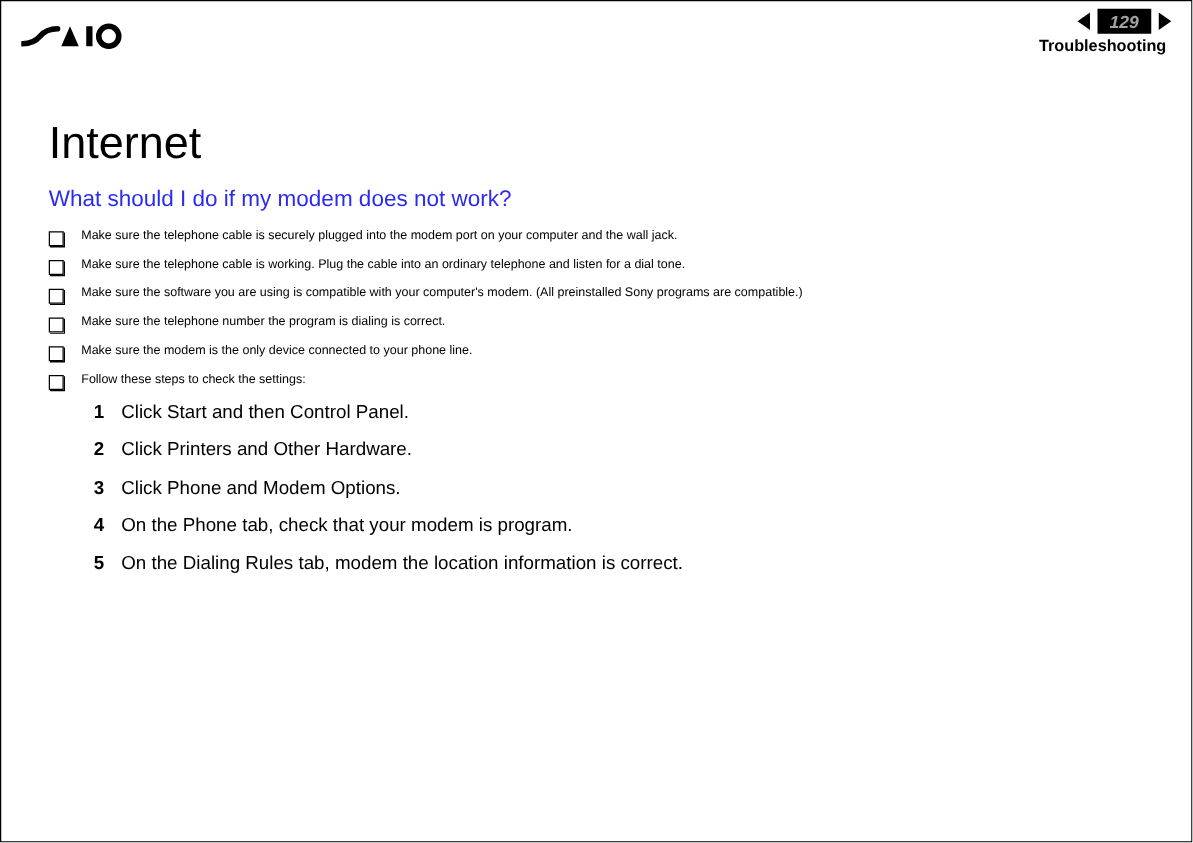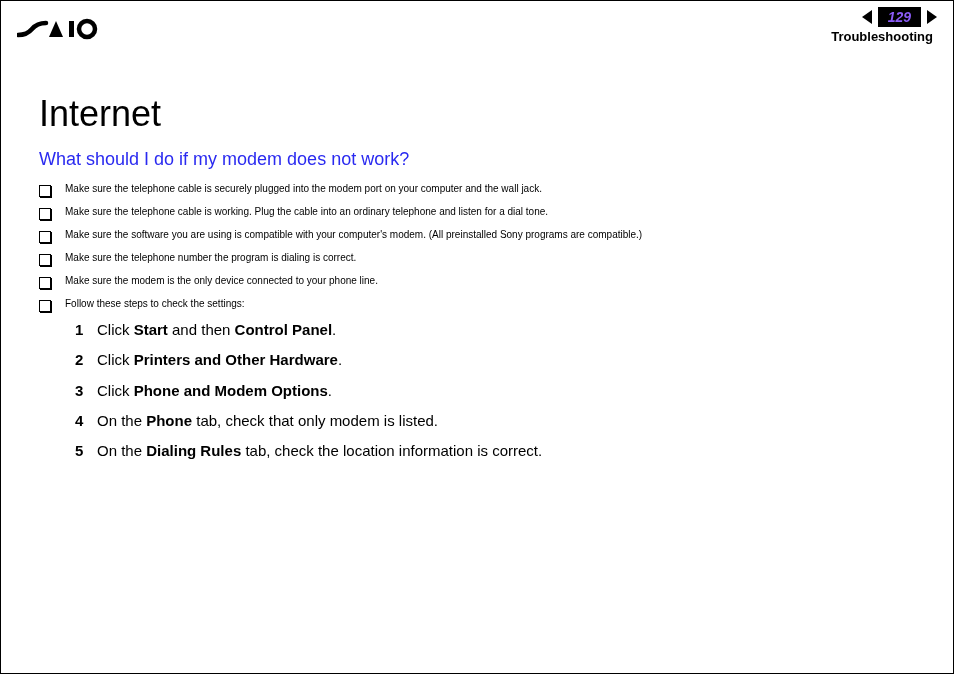--- a/index.html
+++ b/index.html
@@ -32,21 +32,21 @@
   .pagenum-wrap {
     position: absolute;
     right: 16px;
     top: 6px;
     display: flex;
     align-items: center;
     gap: 6px;
   }
   .pagenum-badge {
     background: #000;
-    color: #8b5cf6;
+    color: #a3a3a3;
     font-style: italic;
     font-weight: bold;
     font-size: 14px;
     padding: 2px 10px;
     line-height: 16px;
   }
   .arrow {
     width: 0;
     height: 0;
     border-top: 7px solid transparent;
@@ -108,21 +108,21 @@
     font-size: 15px;
     line-height: 1.35;
     margin-bottom: 10px;
   }
   .step-num {
     font-weight: bold;
     width: 22px;
     flex: 0 0 22px;
   }
   .bullet-text, .step-text { flex: 1 1 auto; }
-  .b { font-weight: bold; text-align: center; }
+  .b { font-weight: normal; text-align: center; }
 </style>
 </head>
 <body>
 
 <div class="page">
 
   <div class="header">
     <svg class="logo" viewBox="0 0 200 40">
       <path d="M2 8 Q 20 8 30 20 Q 40 32 58 32 Q 40 32 30 20 Q 20 8 2 8 Z" fill="#000"></path>
       <path d="M2 32 Q 20 32 30 20 Q 40 8 58 8" fill="none" stroke="#000" stroke-width="9" stroke-linecap="round"></path>
@@ -187,24 +187,24 @@
       </li>
       <li>
         <span class="step-num">3</span>
         <span class="step-text">
           <span>Click </span><span class="b">Phone and Modem Options</span><span></span><span class="b"></span><span>.</span>
         </span>
       </li>
       <li>
         <span class="step-num">4</span>
         <span class="step-text">
-          <span>On the </span><span class="b">Phone</span><span> tab, check that only modem is listed.</span><span class="b"></span><span></span>
+          <span>On the </span><span class="b">Phone</span><span> tab, check that your modem is program.</span><span class="b"></span><span></span>
         </span>
       </li>
       <li>
         <span class="step-num">5</span>
         <span class="step-text">
-          <span>On the </span><span class="b">Dialing Rules</span><span> tab, check the location information is correct.</span><span class="b"></span><span></span>
+          <span>On the </span><span class="b">Dialing Rules</span><span> tab, modem the location information is correct.</span><span class="b"></span><span></span>
         </span>
       </li>
     </ol>
   </div>
 </div>
 
 </body></html>

